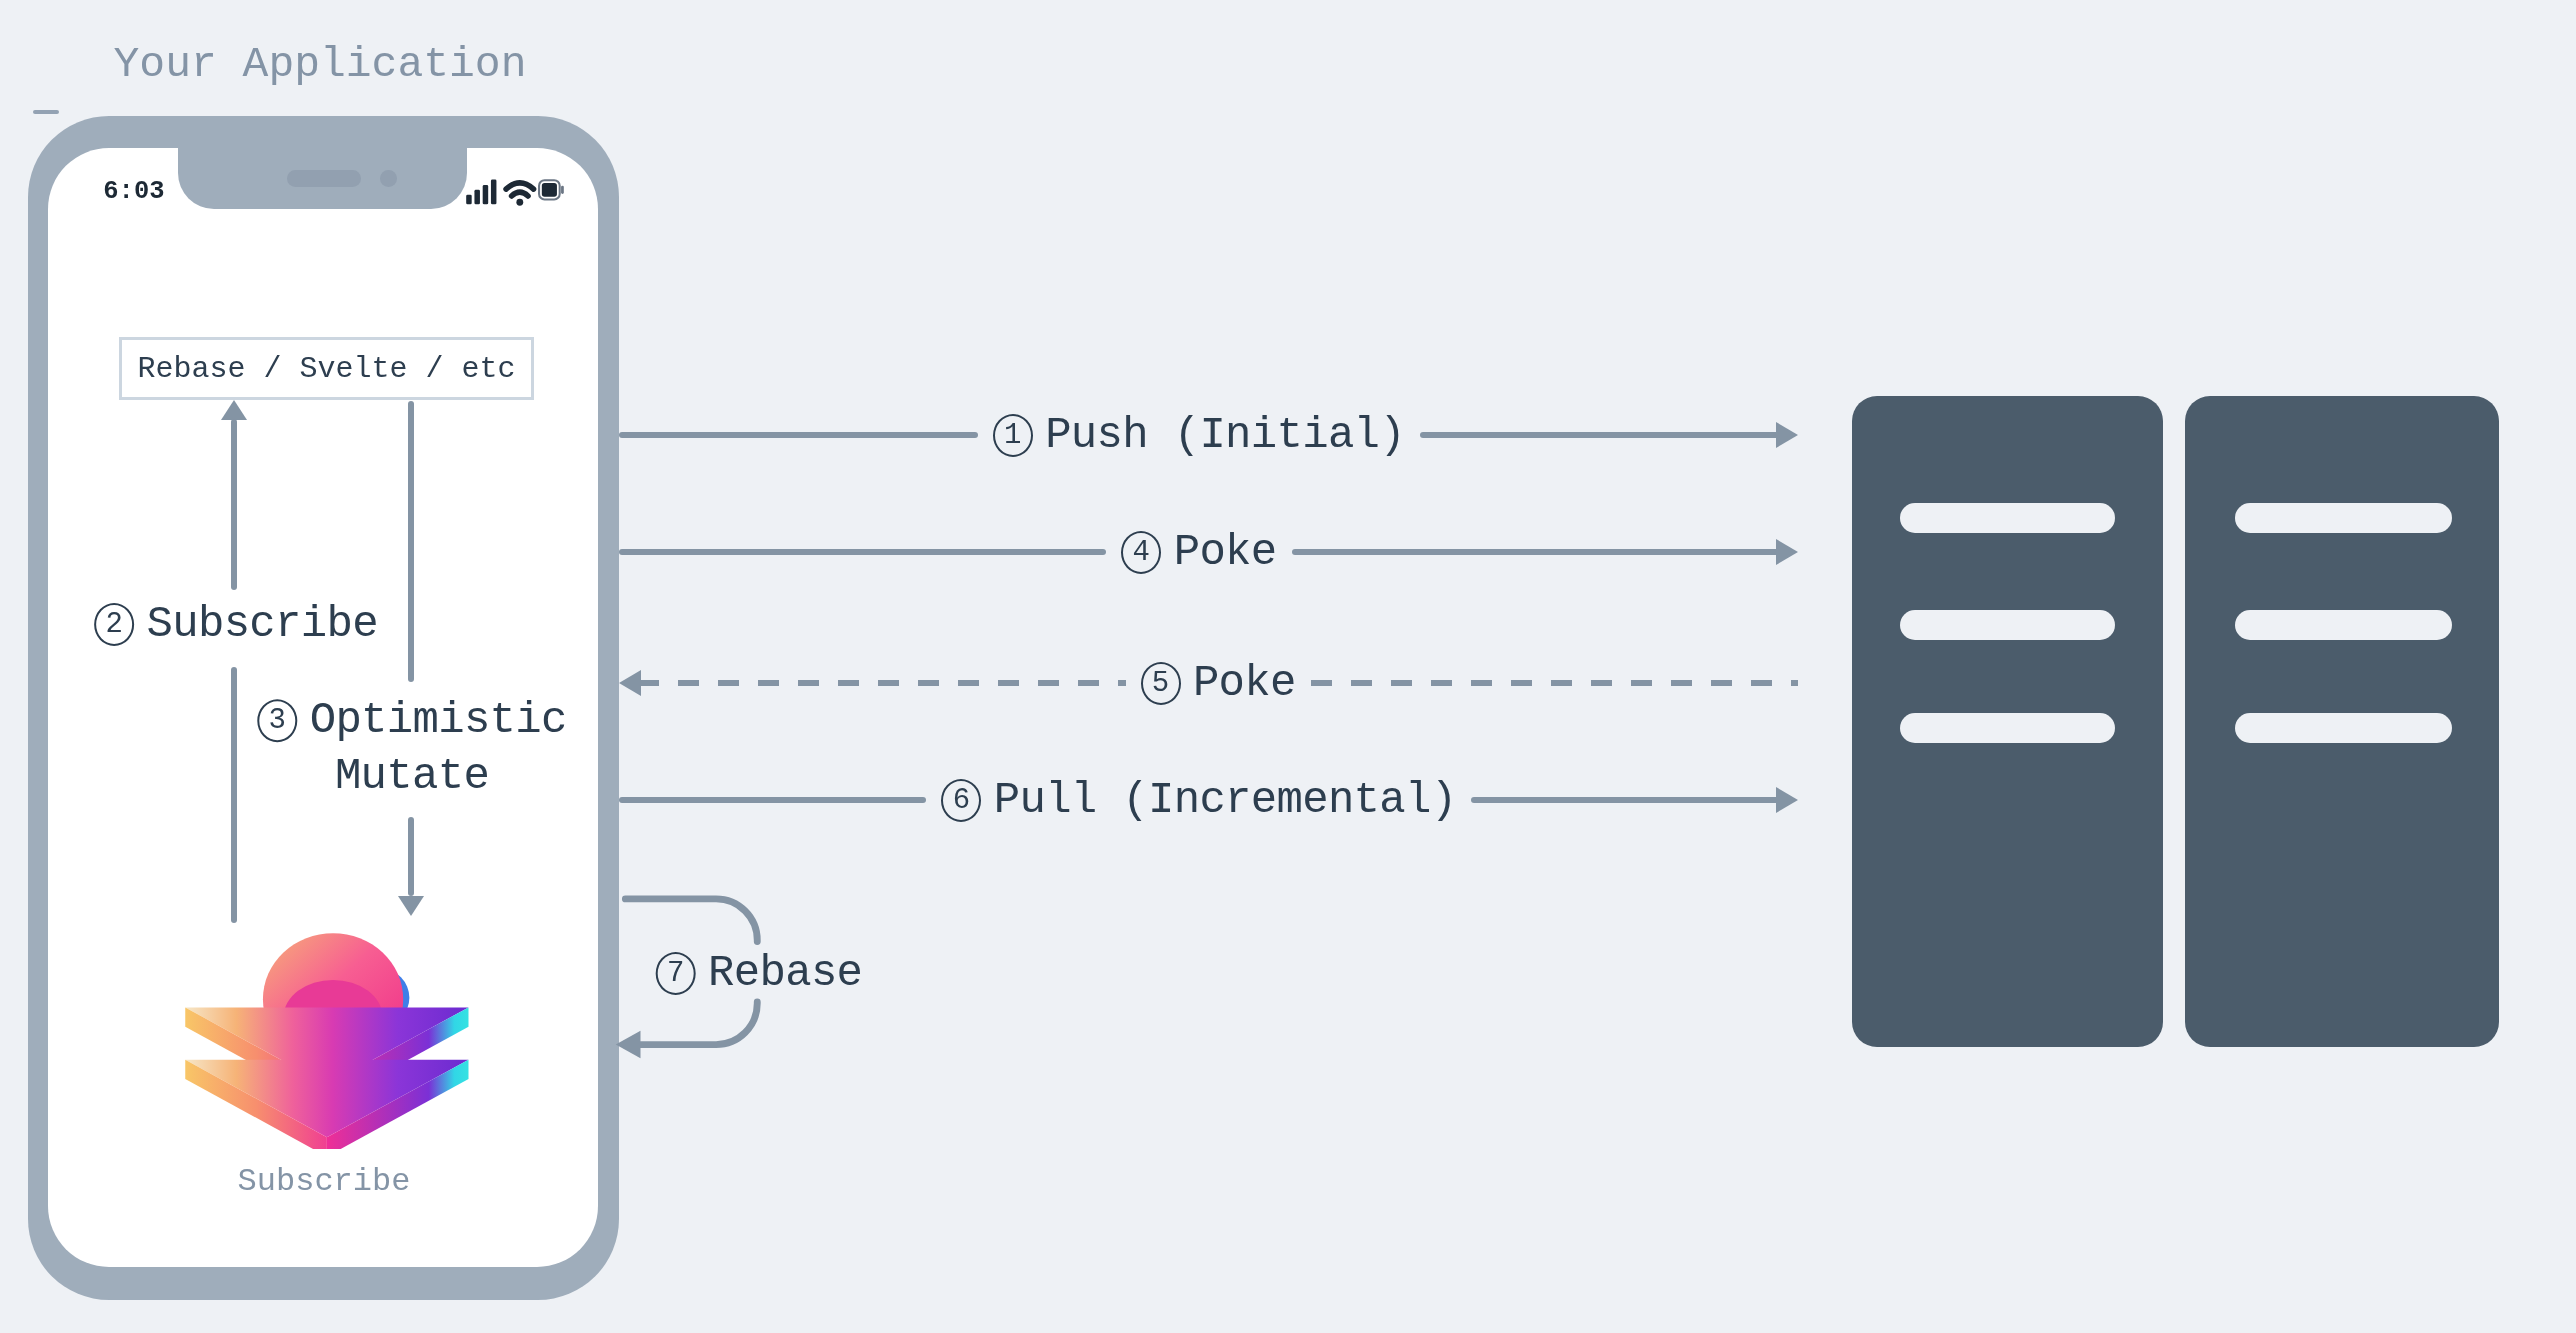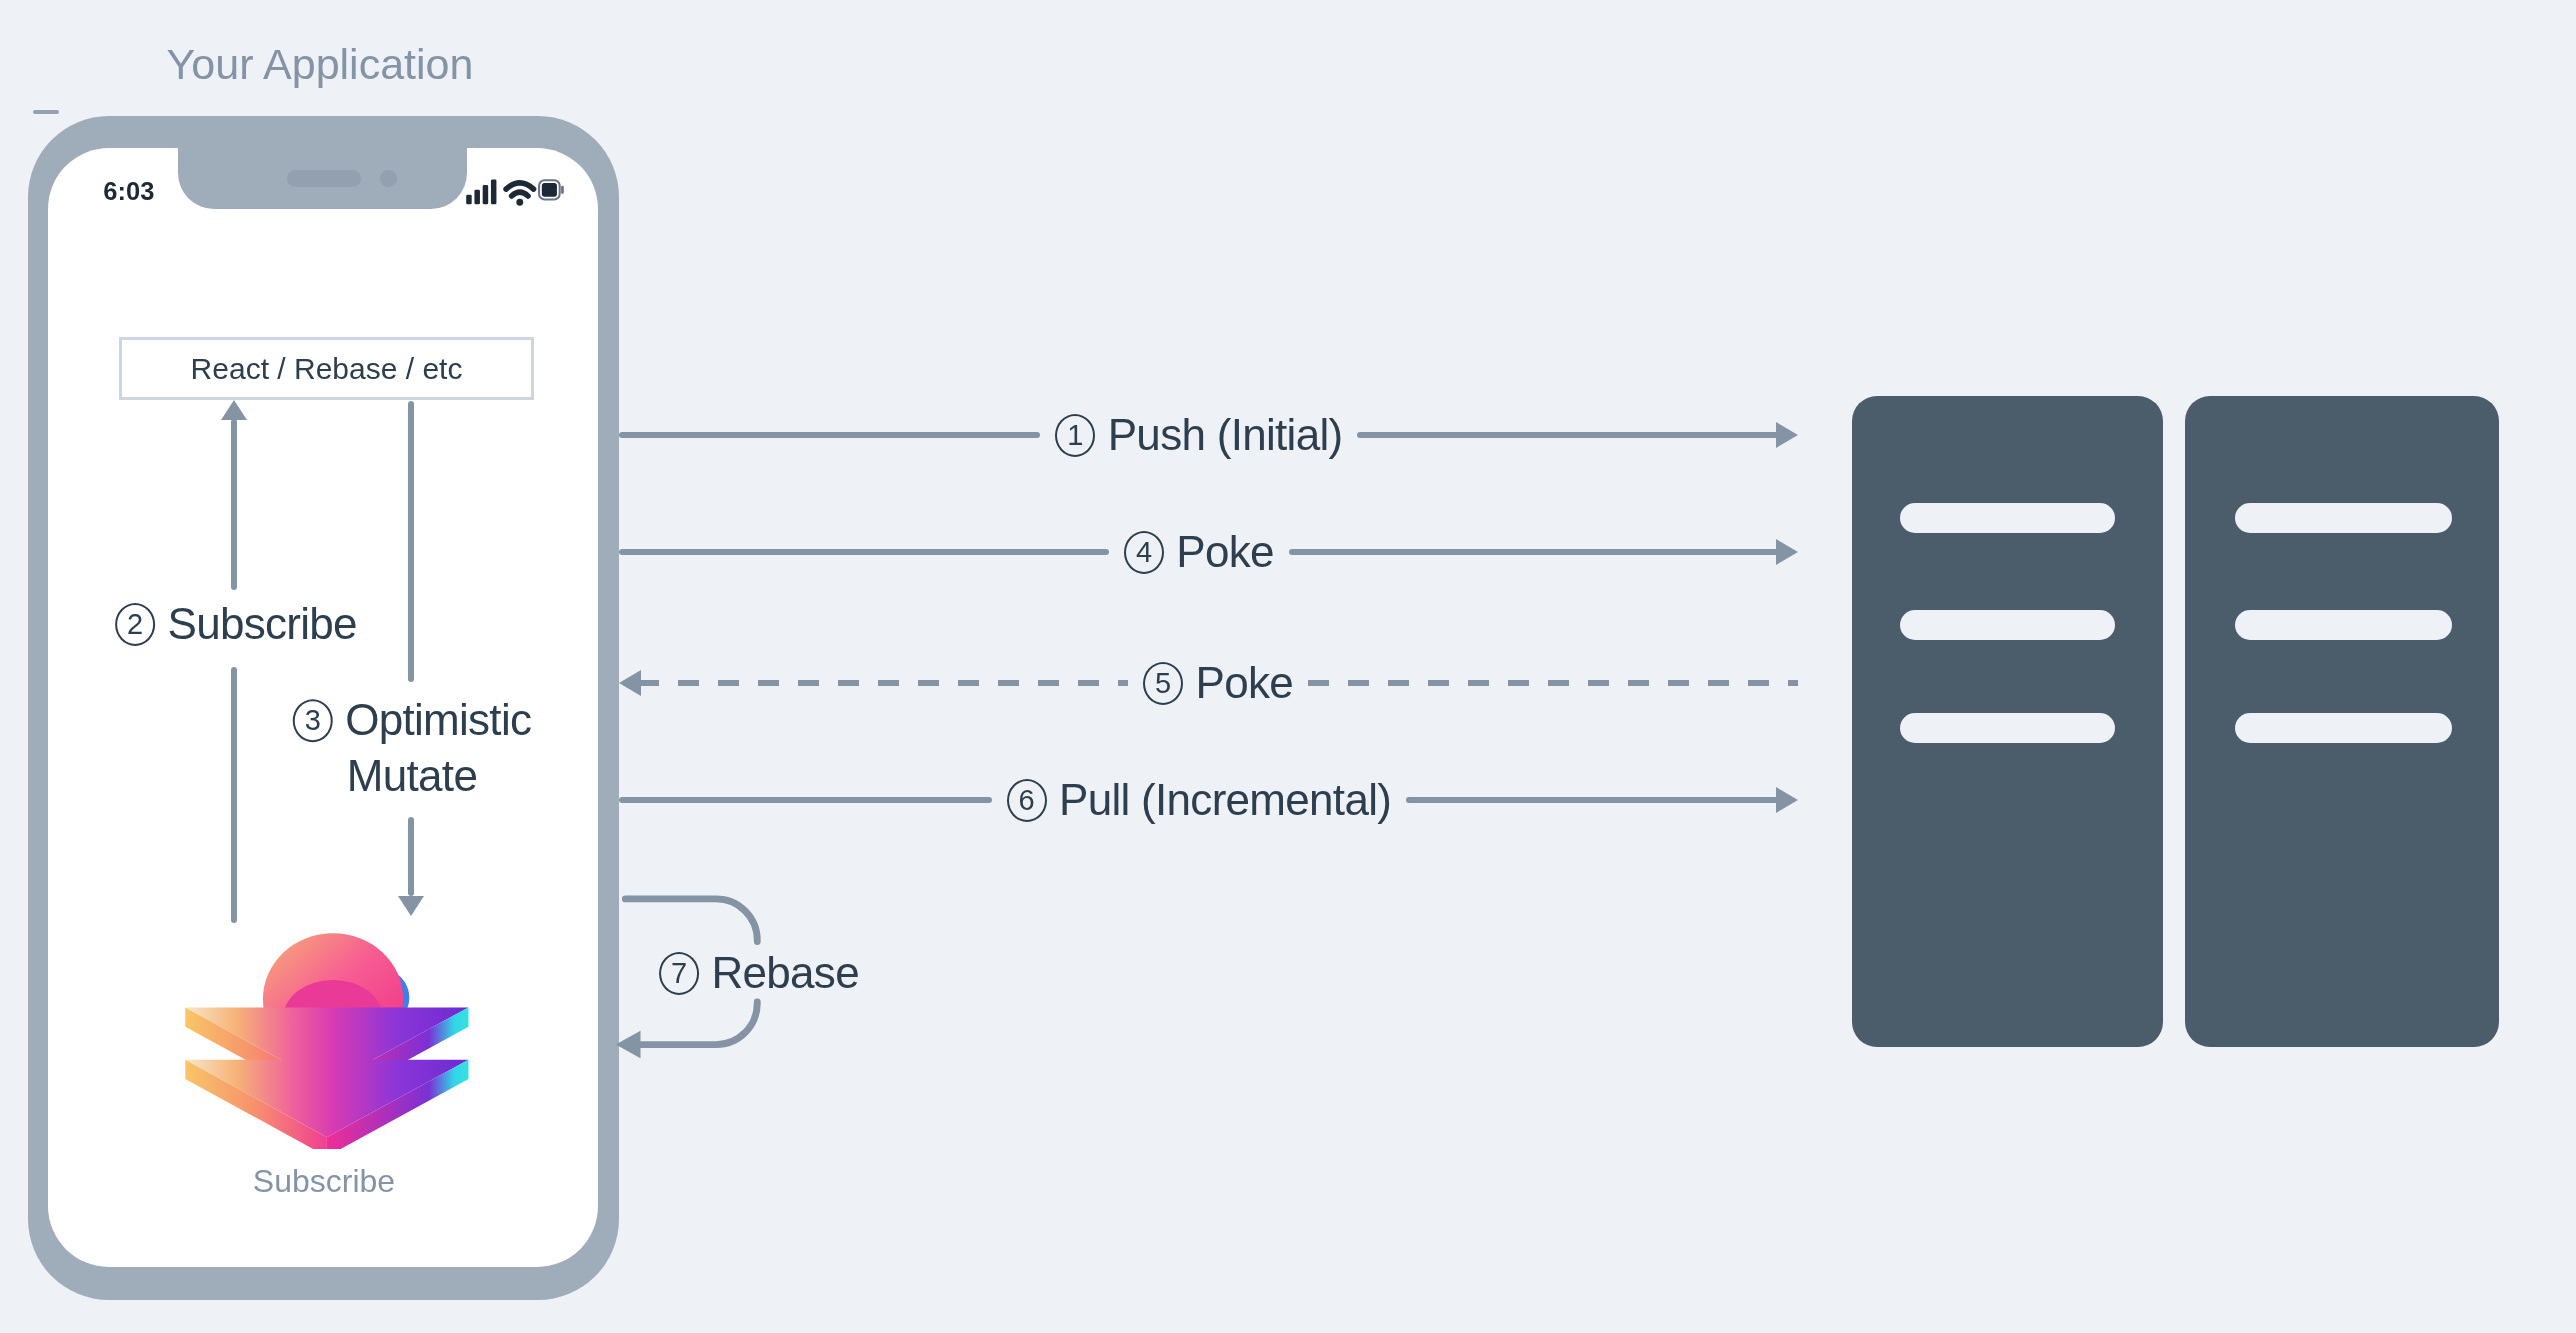--- a/index.html
+++ b/index.html
@@ -1,18 +1,18 @@
 <!DOCTYPE html>
 <html style="font-size:11px"><head>
 <meta charset="utf-8">
 <style>
   html,body{margin:0;padding:0;background:#eef1f5;}
   #canvas{
     position:relative;width:2560px;height:1334px;background:#eef1f5;
-    font-family:Liberation Sans, sans-serif;overflow:hidden;
+    font-family:Liberation Mono, monospace;overflow:hidden;
   }
   .abs{position:absolute;}
   .muted{color:#8494a6;}
 
   
   .sec-title{font-size:43px;letter-spacing:0;white-space:nowrap;transform:translateX(-50%);}
 
   .stray-dash{width:26px;height:4.1px;border-radius:2.1px;background:#93a2b3;}
 
   
@@ -94,21 +94,21 @@
         </g>
         <g>
           <rect x="106" y="9" width="30" height="28" rx="8" fill="none" stroke="#6b7684" stroke-width="3"></rect>
           <rect x="110" y="13" width="22" height="20" rx="4" fill="#1d2935"></rect>
           <rect x="138" y="17" width="4" height="12" rx="2" fill="#6b7684"></rect>
         </g>
       </svg>
     </div>
   </div>
 
-  <div class="abs react-box">React / Rebase / etc</div>
+  <div class="abs react-box">Rebase / Svelte / etc</div>
 
   <div class="abs head-up" style="left:221px;top:400px;"></div>
   <div class="abs vline" style="left:231px;top:419px;height:171px;"></div>
   <div class="abs flow-label center-xy" style="left:236px;top:624px;">
     <span class="circle-num">2</span>
     <span>Subscribe</span>
   </div>
   <div class="abs vline" style="left:231px;top:667px;height:256px;"></div>
 
   <div class="abs vline" style="left:408px;top:401px;height:281px;"></div>

